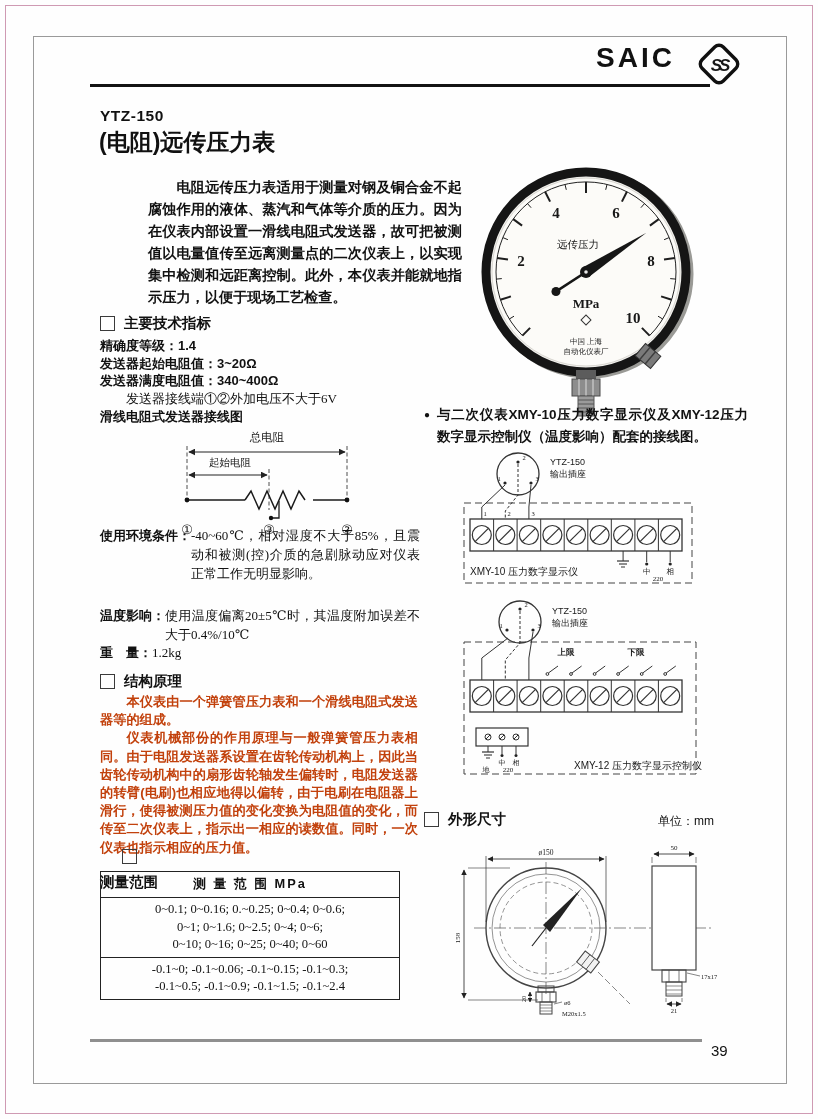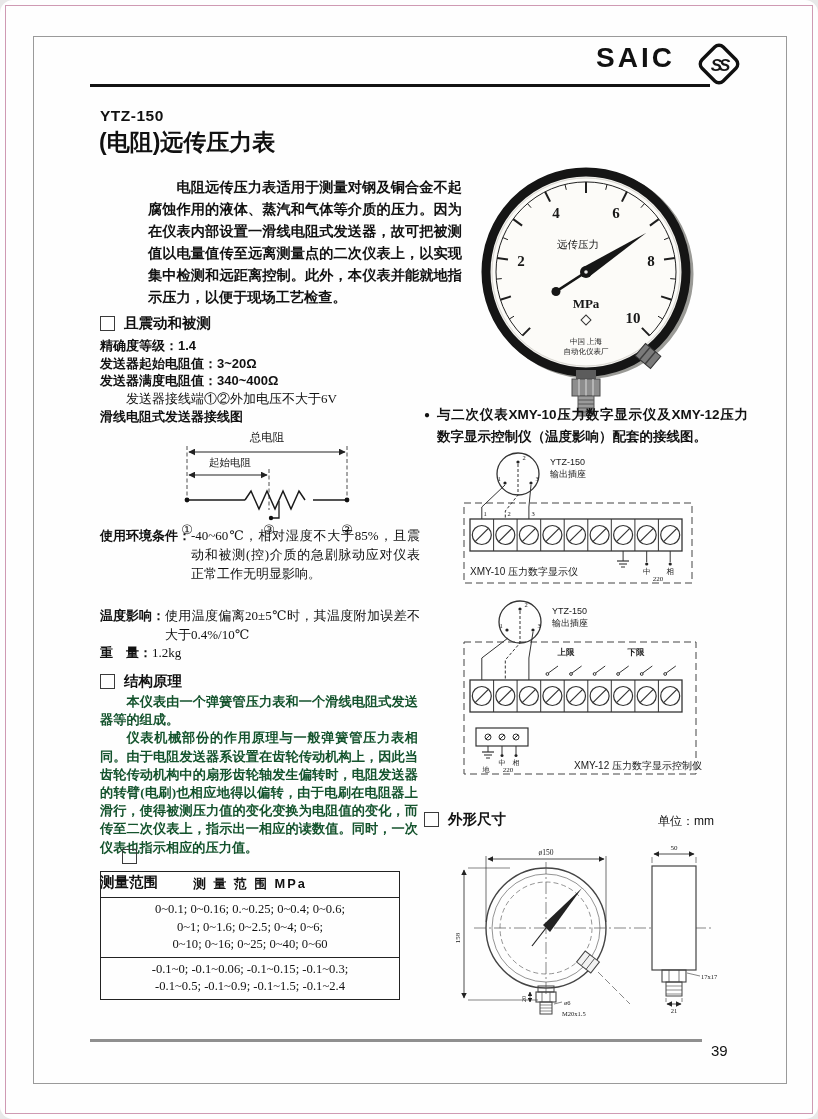--- a/index.html
+++ b/index.html
@@ -1,19 +1,19 @@
 <!DOCTYPE html>
 <html><head>
 <meta charset="utf-8">
 <style>
   html,body{margin:0;padding:0;background:#e8e8e8;}
   .page{
     position:relative;width:818px;height:1119px;margin:0 auto;
     background:#fefefe;overflow:hidden;
-    font-family:"Liberation Sans","DejaVu Sans",sans-serif;color:#111;border-radius:13px;
+    font-family:"Liberation Sans","DejaVu Sans",sans-serif;color:#111;
   }
   .outer-border{position:absolute;inset:5px;border:1.5px solid #cf9ab3;pointer-events:none;}
   .inner-frame{position:absolute;left:33px;top:36px;width:752px;height:1046px;border:1px solid #9a9a9a;pointer-events:none;}
   .abs{position:absolute;}
   
   .brand-text{left:596px;top:42px;font-size:28px;font-weight:bold;letter-spacing:3px;}
   .header-rule{left:90px;top:84px;width:620px;height:2.5px;background:#131313;}
   .model{left:100px;top:107px;font-size:15.5px;font-weight:600;letter-spacing:.5px;}
   .title{left:99px;top:127px;font-size:23px;font-weight:bold;}
   
@@ -28,21 +28,21 @@
   .tech-lines .ind{padding-left:26px;font-weight:400;font-family:"Liberation Serif","DejaVu Serif",serif;}
   
   .lab-row{display:flex;font-size:13px;line-height:19px;}
   .lab-row .lab{font-weight:bold;white-space:nowrap;flex:0 0 auto;}
   .lab-row .val{font-family:"Liberation Serif","DejaVu Serif",serif;text-align:justify;}
   .env{left:100px;top:526px;width:320px;justify-content:flex-end;}
   .temp{left:100px;top:606px;width:320px;}
   .weight{left:100px;top:643px;width:320px;}
   .structure-head{left:100px;top:672px;}
   .structure-body{left:100px;top:693px;width:318px;font-size:13.2px;line-height:18.2px;
-    font-family:Liberation Serif, serif;font-weight:bold;text-align:justify;color:#14532d;}
+    font-family:Liberation Sans, sans-serif;font-weight:bold;text-align:justify;color:#c2410c;}
   .structure-body p{margin:0;text-indent:2em;}
   .range-head{left:100px;top:849px;flex-direction:column;}
   .range-table{left:100px;top:871px;width:298px;border:1.3px solid #222;
     font-family:"Liberation Serif","DejaVu Serif",serif;}
   .range-header{border-bottom:1.3px solid #222;text-align:center;font-weight:bold;
     font-size:12.8px;padding:4px 0;letter-spacing:2px;font-family:"Liberation Sans","DejaVu Sans",sans-serif;}
   .range-group{border-bottom:1.3px solid #222;padding:3px 0;}
   .range-group:last-child{border-bottom:none;}
   .range-line{text-align:center;font-size:12.6px;line-height:17.6px;}
   
@@ -69,21 +69,21 @@
   </svg>
   <div class="abs header-rule"></div>
 
   <div class="abs model">YTZ-150</div>
   <div class="abs title">(电阻)远传压力表</div>
 
   <div class="abs intro">电阻远传压力表适用于测量对钢及铜合金不起腐蚀作用的液体、蒸汽和气体等介质的压力。因为在仪表内部设置一滑线电阻式发送器，故可把被测值以电量值传至远离测量点的二次仪表上，以实现集中检测和远距离控制。此外，本仪表并能就地指示压力，以便于现场工艺检查。</div>
 
   <div class="abs sec-head tech-head">
     <span class="sq"></span>
-    <span>且震动和被测</span>
+    <span>主要技术指标</span>
   </div>
   <div class="abs tech-lines">
     <div class="b">精确度等级：1.4</div>
     <div class="b">发送器起始电阻值：3~20Ω</div>
     <div class="b">发送器满度电阻值：340~400Ω</div>
     <div class="ind">发送器接线端①②外加电压不大于6V</div>
     <div class="b">滑线电阻式发送器接线图</div>
   </div>
 
   <svg class="abs" style="left:142px;top:430px" width="245" height="112" viewBox="0 0 245 112">

